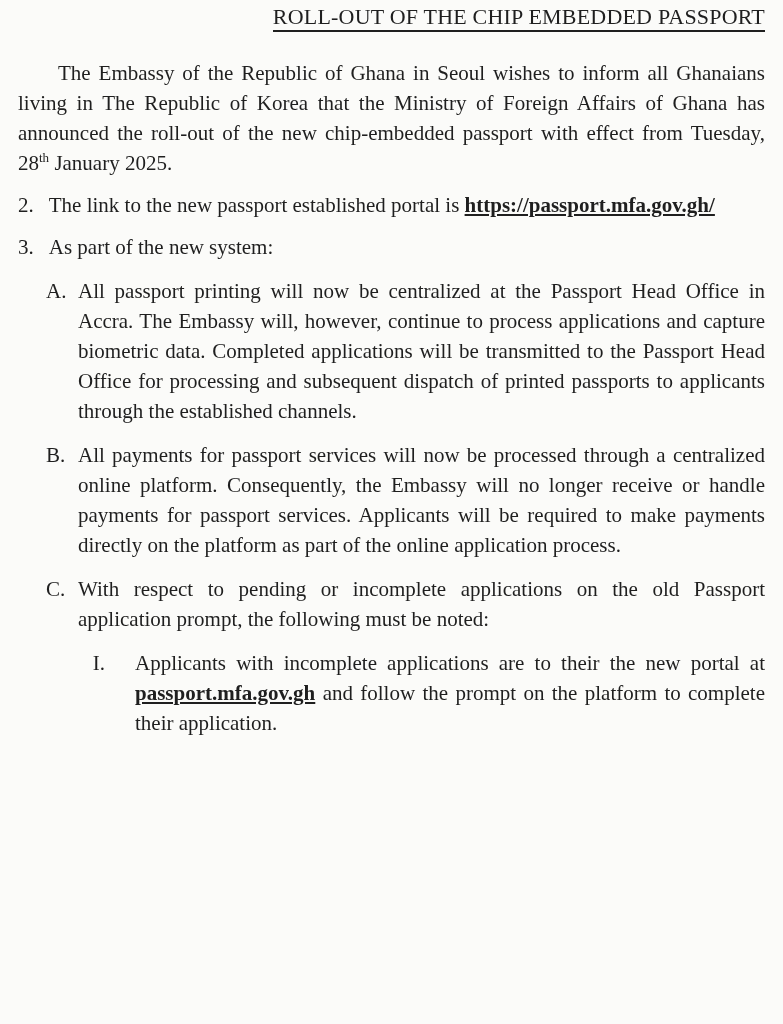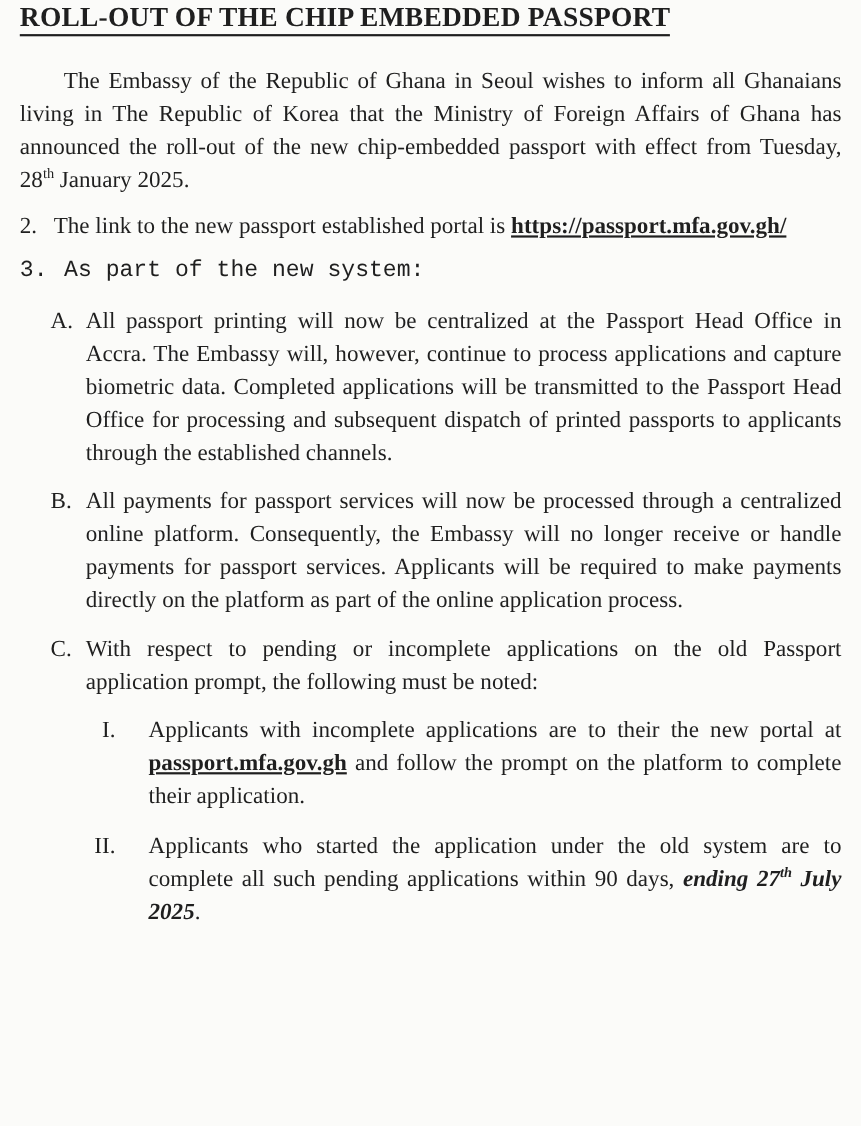--- a/index.html
+++ b/index.html
@@ -14,23 +14,23 @@
     margin: 0 auto;
     background: #fbfbf9;
     color: #1f1f1f;
     font-family: "Liberation Serif", "DejaVu Serif", serif;
     font-size: 21px;
     box-sizing: border-box;
     padding: 2px 18px 0 18px;
     overflow: hidden;
   }
   .doc-title {
-    text-align: left;
-    font-size: 25px;
-    font-weight: bold;
+    text-align: right;
+    font-size: 22px;
+    font-weight: normal;
     margin: 0 0 26px 0;
     line-height: 30px;
     letter-spacing: 0.2px;
   }
   .doc-title .underline {
     border-bottom: 2.5px solid #1f1f1f;
     padding-bottom: 1px;
   }
   .para {
     margin: 0 0 12px 0;
@@ -39,21 +39,20 @@
   }
   .intro {
     text-indent: 40px;
   }
   .numbered .tab {
     display: inline-block;
     width: 15px;
   }
   .item3 {
     margin-bottom: 14px;
-    font-family: Liberation Mono, monospace;
   }
   .bold { font-weight: bold; text-decoration: underline; }
   .alpha {
     position: relative;
     padding-left: 60px;
     margin: 0 0 14px 0;
     line-height: 30px;
     text-align: justify;
   }
   .alpha-label {
@@ -110,18 +109,15 @@
   </div>
 
   <div class="alpha">
     <span class="alpha-label">C.</span><span>With respect to pending or incomplete applications on the old Passport application prompt, the following must be noted:</span>
   </div>
 
   <div class="roman">
     <span class="roman-label">I.</span><span>Applicants with incomplete applications are to their the new portal at</span> <span class="bold">passport.mfa.gov.gh</span> <span>and follow the prompt on the platform to complete their application.</span>
   </div>
 
-  <div class="roman">
-    <span class="roman-label">II.</span><span>Applicants who started the application under the old system are to complete all such pending applications within 90 days,</span> <span class="bolditalic"><span>ending 27</span><sup class="sup">th</sup> <span>July 2025</span></span><span>.</span>
-  </div>
 
 
 </div>
 
 </body></html>

